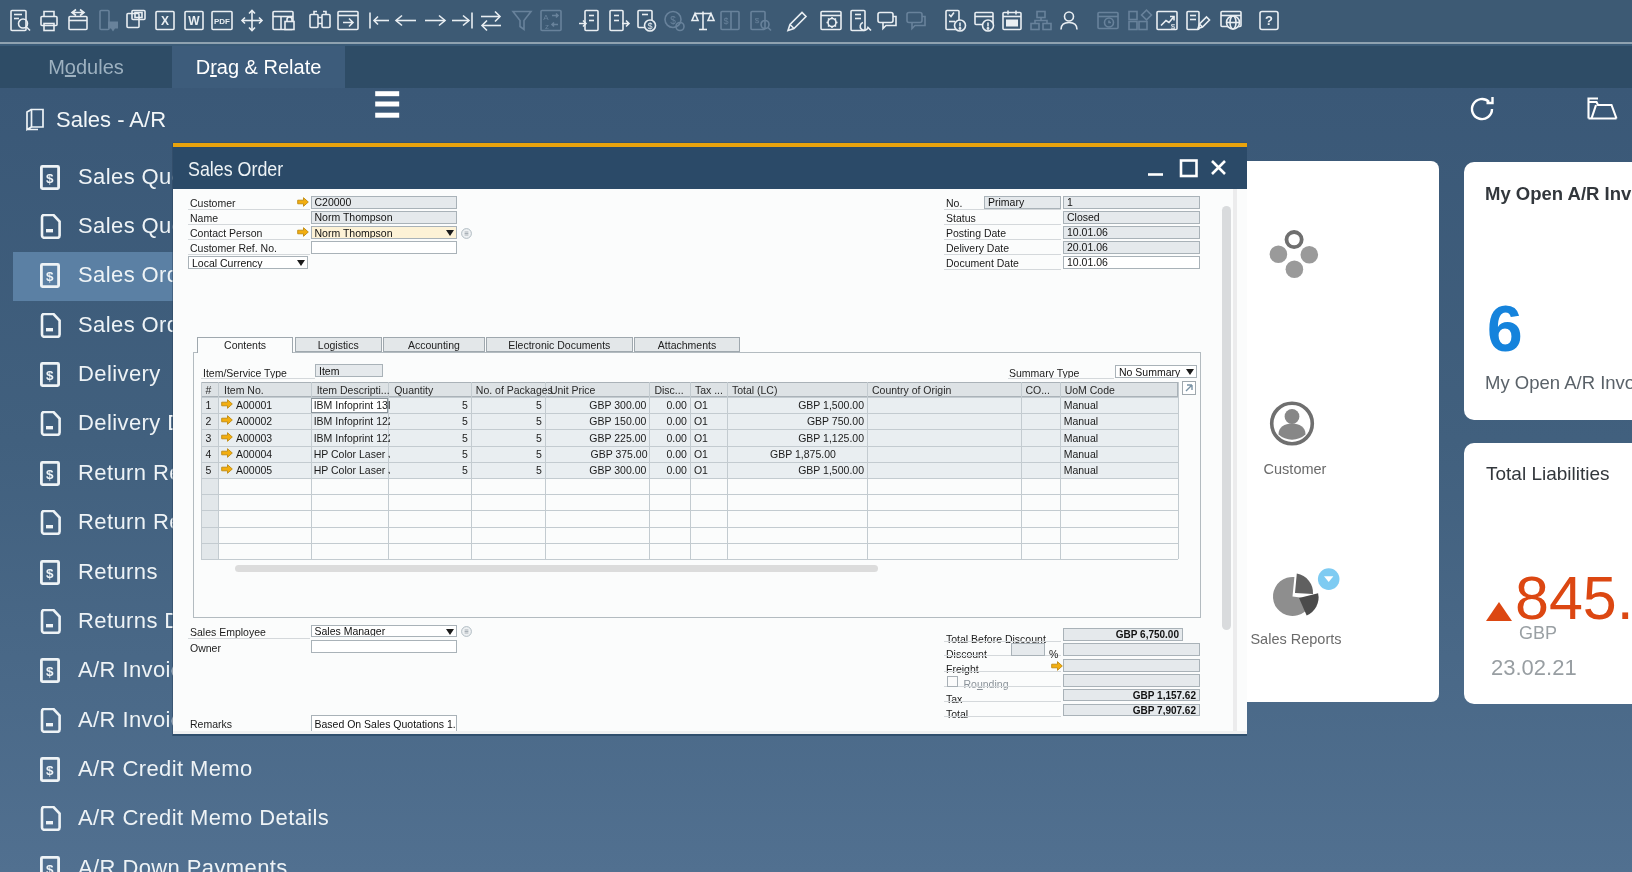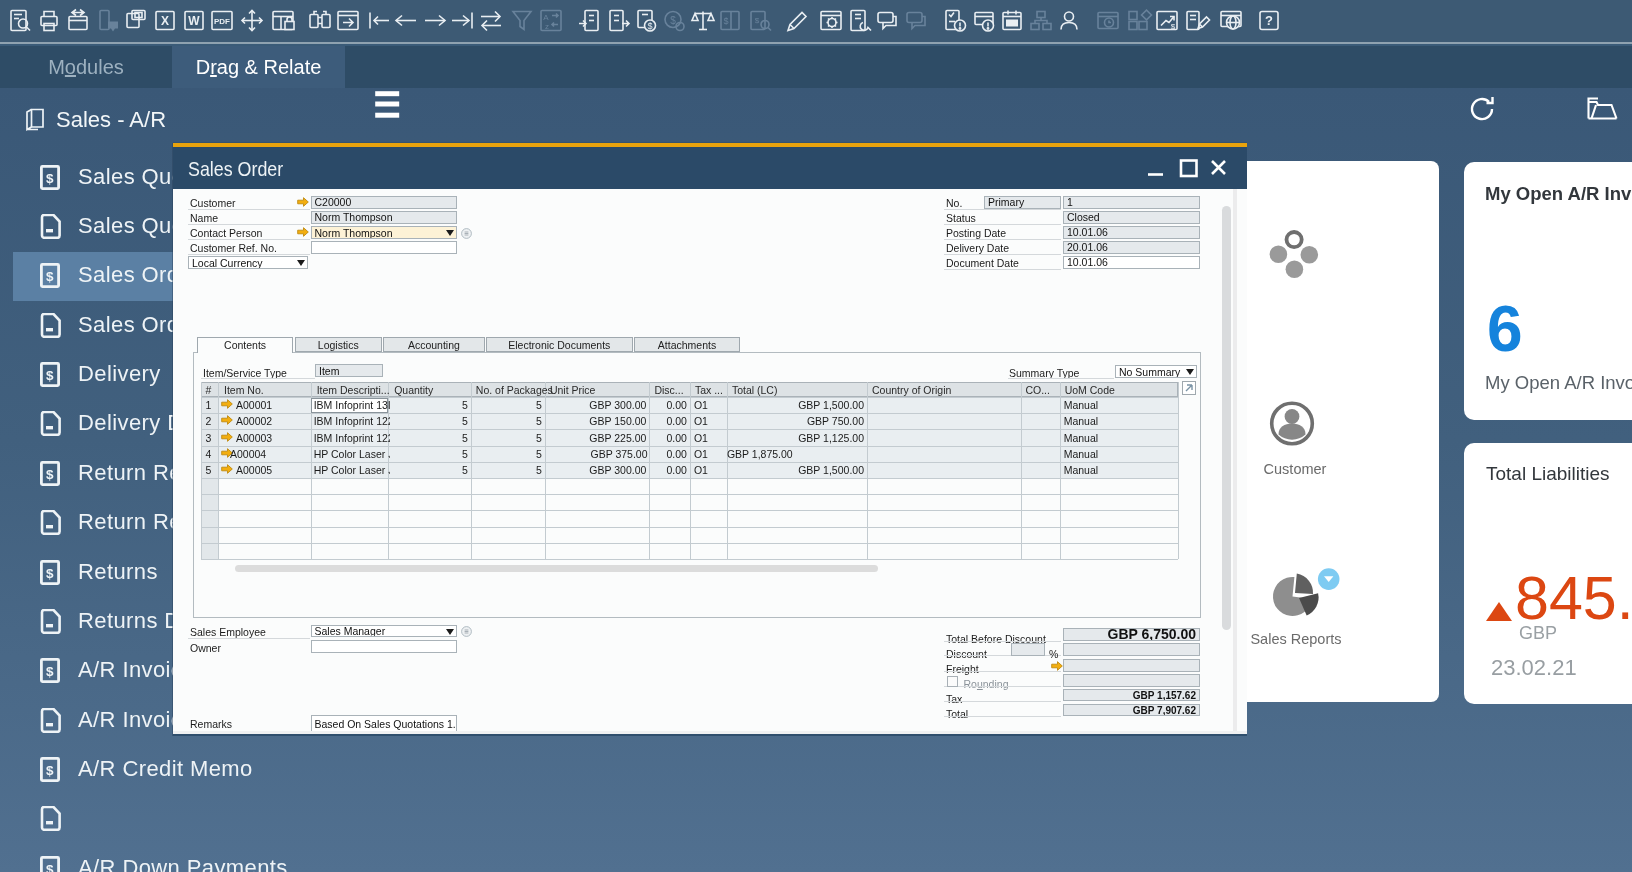--- a/index.html
+++ b/index.html
@@ -347,20 +347,21 @@
     <div class="mi" style="top:607.6px">
       <svg style="position:absolute;left:40px;top:12px" width="21" height="25" viewBox="0 0 21 25">5"&gt;<path d="M2 3.2A2.2 2.2 0 014.2 1h9.3L19.6 7.5v14.1a2.2 2.2 0 01-2.2 2.2H4.2A2.2 2.2 0 012 21.6z" stroke="#eef3f6" stroke-width="2.6" fill="none"></path><rect x="6" y="15" width="7" height="3.4" fill="#eef3f6"></rect></svg>
       <span class="t">A/R Invoice Details</span>
     </div>
     <div class="mi" style="top:656.9px">
       <svg style="position:absolute;left:40px;top:12px" width="21" height="25" viewBox="0 0 21 25">5"&gt;<rect x="1.4" y="1.4" width="17.2" height="22.2" rx="1" stroke="#eef3f6" stroke-width="2.8" fill="none"></rect><text x="10" y="18" text-anchor="middle" font-size="13.5" font-weight="bold" fill="#eef3f6" font-family="Liberation Sans">$</text></svg>
       <span class="t">A/R Credit Memo</span>
     </div>
     <div class="mi" style="top:706.3px">
       <svg style="position:absolute;left:40px;top:12px" width="21" height="25" viewBox="0 0 21 25">5"&gt;<path d="M2 3.2A2.2 2.2 0 014.2 1h9.3L19.6 7.5v14.1a2.2 2.2 0 01-2.2 2.2H4.2A2.2 2.2 0 012 21.6z" stroke="#eef3f6" stroke-width="2.6" fill="none"></path><rect x="6" y="15" width="7" height="3.4" fill="#eef3f6"></rect></svg>
+      <span class="t">A/R Credit Memo Details</span>
     </div>
     <div class="mi" style="top:755.6px">
       <svg style="position:absolute;left:40px;top:12px" width="21" height="25" viewBox="0 0 21 25">5"&gt;<rect x="1.4" y="1.4" width="17.2" height="22.2" rx="1" stroke="#eef3f6" stroke-width="2.8" fill="none"></rect><text x="10" y="18" text-anchor="middle" font-size="13.5" font-weight="bold" fill="#eef3f6" font-family="Liberation Sans">$</text></svg>
       <span class="t">A/R Down Payments</span>
     </div>
 <svg style="position:absolute;left:23px;top:19px" width="24" height="24" viewBox="0 0 24 24" fill="none" stroke="#eef3f6" stroke-width="1.7">
       <path d="M8.5 2.5h11.5v17.5H8.5z"></path>
       <path d="M8.5 2.5L4 5v17.5l4.5-2.5M4 22.5L15 22.5"></path>
     </svg>
 <div id="sidehead" style="left:56px">Sales - A/R</div>
@@ -559,28 +560,28 @@
         <div class="lbl" style="left:276.8px;top:79.1px;width:71.09999999999997px;text-align:right">5</div>
         <div class="lbl" style="left:350.9px;top:79.1px;width:101.5px;text-align:right">GBP 225.00</div>
         <div class="lbl" style="left:455.4px;top:79.1px;width:37.5px;text-align:right">0.00</div>
         <div class="lbl" style="left:499.9px;top:79.1px">O1</div>
         <div class="lbl" style="left:532.9px;top:79.1px;width:137.10000000000002px;text-align:right">GBP 1,125.00</div>
         <div class="lbl" style="left:869.7px;top:79.1px">Manual</div>
         <div class="lbl" style="left:11.5px;top:95.3px">4</div>
         <div class="abs" style="left:26.5px;top:95.3px"><svg width="12" height="10" viewBox="0 0 12 10">
             <path d="M.7 3.2h5.8V.7L11.3 5 6.5 9.3V6.8H.7z" fill="#f3ae0f" stroke="#c08a10" stroke-width=".9"></path>
           </svg></div>
-        <div class="lbl" style="left:36px;top:95.3px">A00004</div>
+        <div class="lbl" style="left:42px;top:95.3px">A00004</div>
         <div class="lbl" style="left:119.7px;top:95.3px;max-width:76.49999999999999px;overflow:hidden;white-space:nowrap">HP Color Laser Je</div>
         <div class="lbl" style="left:194.2px;top:95.3px;width:79.60000000000002px;text-align:right">5</div>
         <div class="lbl" style="left:276.8px;top:95.3px;width:71.09999999999997px;text-align:right">5</div>
         <div class="lbl" style="left:365px;top:95.3px;width:120px;text-align:center">GBP 375.00</div>
         <div class="lbl" style="left:455.4px;top:95.3px;width:37.5px;text-align:right">0.00</div>
         <div class="lbl" style="left:499.9px;top:95.3px">O1</div>
-        <div class="lbl" style="left:532.9px;top:95.3px;width:109px;text-align:left">GBP 1,875.00</div>
+        <div class="lbl" style="left:532.9px;top:95.3px;width:109px;text-align:right">GBP 1,875.00</div>
         <div class="lbl" style="left:869.7px;top:95.3px">Manual</div>
         <div class="lbl" style="left:11.5px;top:111.5px">5</div>
         <div class="abs" style="left:26.5px;top:111.5px"><svg width="12" height="10" viewBox="0 0 12 10">
             <path d="M.7 3.2h5.8V.7L11.3 5 6.5 9.3V6.8H.7z" fill="#f3ae0f" stroke="#c08a10" stroke-width=".9"></path>
           </svg></div>
         <div class="lbl" style="left:42px;top:111.5px">A00005</div>
         <div class="lbl" style="left:119.7px;top:111.5px;max-width:76.49999999999999px;overflow:hidden;white-space:nowrap">HP Color Laser Je</div>
         <div class="lbl" style="left:194.2px;top:111.5px;width:79.60000000000002px;text-align:right">5</div>
         <div class="lbl" style="left:276.8px;top:111.5px;width:71.09999999999997px;text-align:right">5</div>
         <div class="lbl" style="left:350.9px;top:111.5px;width:101.5px;text-align:right">GBP 300.00</div>
@@ -613,21 +614,21 @@
       <div class="ul" style="left:771px;top:482px;width:117px"></div>
       <div class="ul" style="left:771px;top:497px;width:117px"></div>
       <div class="ul" style="left:771px;top:512px;width:117px"></div>
       <div class="ul" style="left:771px;top:527px;width:117px"></div>
       <div class="fld ro" style="left:838px;top:454px;width:33.5px;height:12.5px;line-height:11.5px;"></div>
       <div class="lbl" style="left:876px;top:458.5px;color:#1b1b1b">%</div>
       <div class="abs" style="left:877.5px;top:471.5px"><svg width="12" height="10" viewBox="0 0 12 10">
           <path d="M.7 3.2h5.8V.7L11.3 5 6.5 9.3V6.8H.7z" fill="#f3ae0f" stroke="#c08a10" stroke-width=".9"></path>
         </svg></div>
       <div class="abs" style="left:773.5px;top:486.5px;width:11px;height:11px;background:#fbfbfb;border:1px solid #a8b0b6"></div>
-      <div class="fld ro" style="left:890px;top:439px;width:137px;height:12.5px;line-height:11.5px;text-align:right;font-weight:bold;font-size:14px;">GBP 6,750.00</div>
+      <div class="fld ro" style="left:890px;top:439px;width:120px;height:12.5px;line-height:11.5px;text-align:right;font-weight:bold;font-size:10px;">GBP 6,750.00</div>
       <div class="fld ro" style="left:890px;top:454px;width:137px;height:12.5px;line-height:11.5px;"></div>
       <div class="fld ro" style="left:890px;top:469.5px;width:137px;height:13px;line-height:12px;"></div>
       <div class="fld ro" style="left:890px;top:484.5px;width:137px;height:13px;line-height:12px;"></div>
       <div class="fld ro" style="left:890px;top:499.5px;width:137px;height:12.5px;line-height:11.5px;text-align:right;font-weight:bold;font-size:10px;">GBP 1,157.62</div>
       <div class="fld ro" style="left:890px;top:514.5px;width:137px;height:12.5px;line-height:11.5px;text-align:right;font-weight:bold;font-size:10px;">GBP 7,907.62</div>
       <div class="abs" style="left:1060px;top:0;width:4px;height:542px;background:#ececed"></div>
       <div class="abs" style="left:1048.5px;top:17px;width:9px;height:424px;border-radius:4.5px;background:#d9dbdd"></div>
     </div>
 <div id="wfoot"></div>
 </div>

